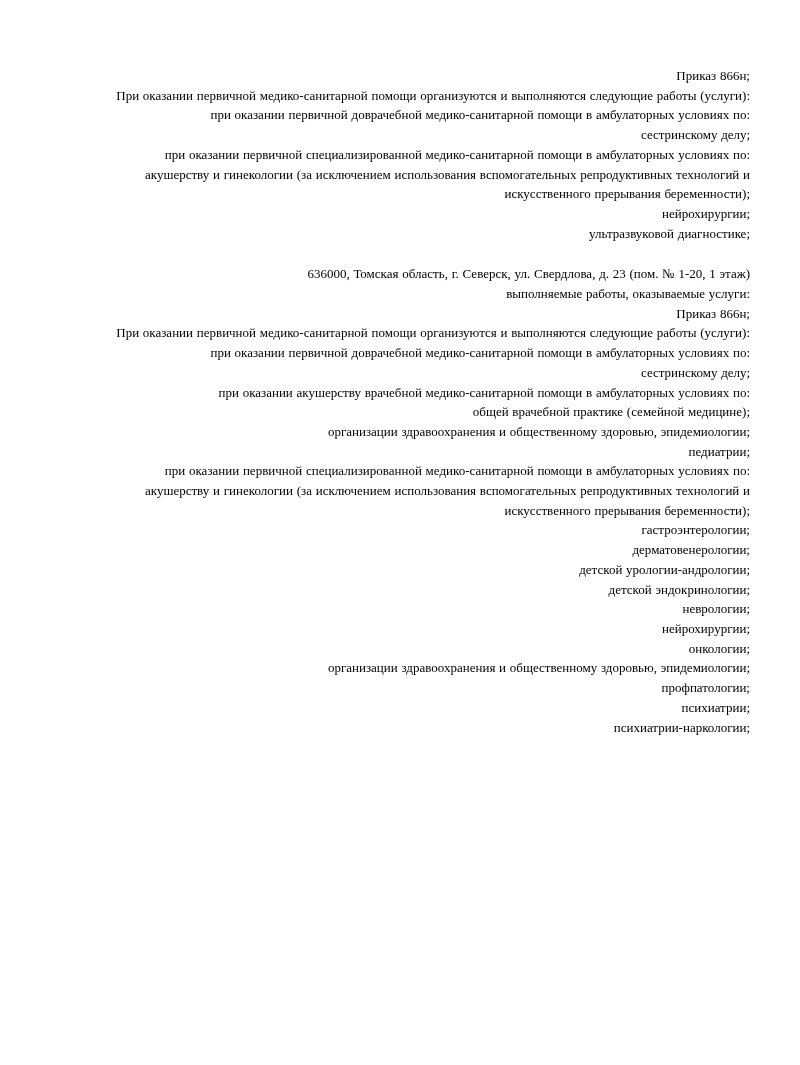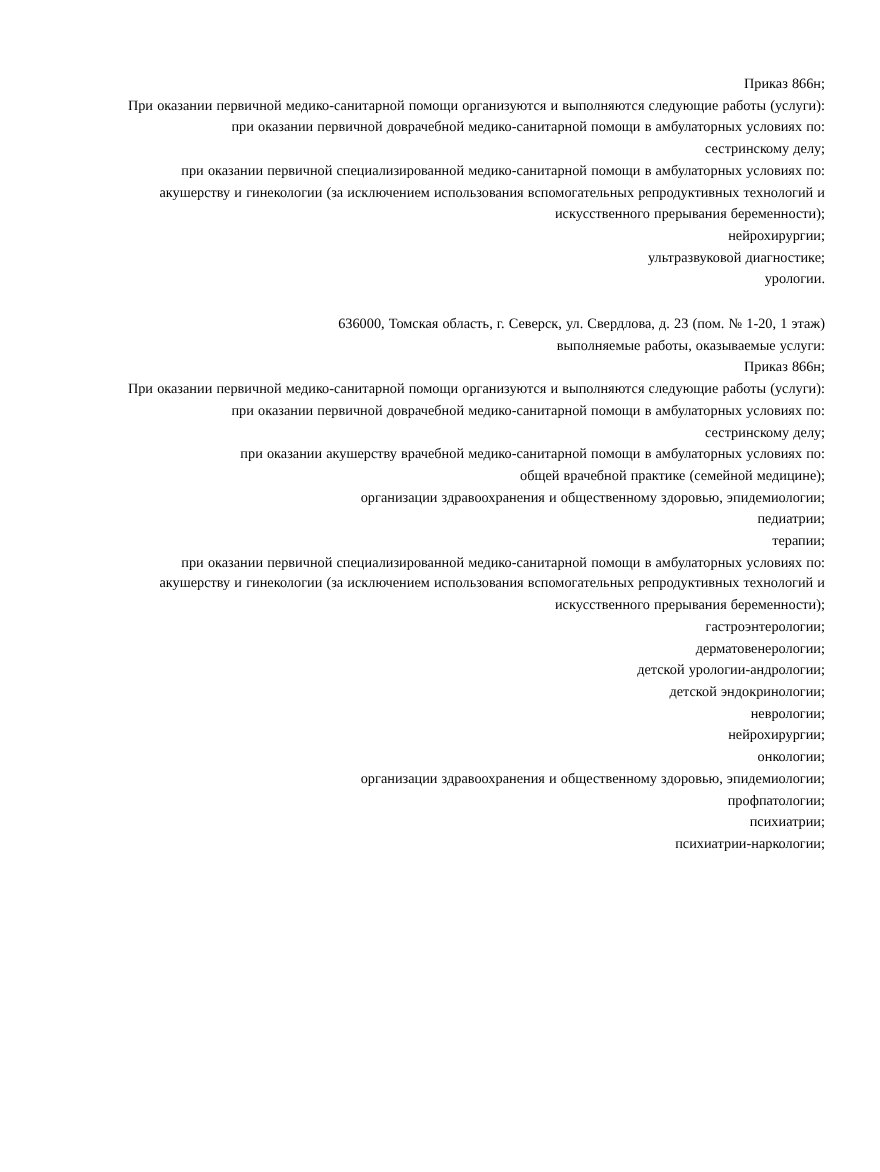--- a/index.html
+++ b/index.html
@@ -45,34 +45,32 @@
   <div>
       <section class="doc-section">
         <p class="para indent-0">Приказ 866н;</p>
         <p class="para indent-0">При оказании первичной медико-санитарной помощи организуются и выполняются следующие работы (услуги):</p>
         <p class="para indent-1">при оказании первичной доврачебной медико-санитарной помощи в амбулаторных условиях по:</p>
         <p class="para indent-2">сестринскому делу;</p>
         <p class="para indent-1">при оказании первичной специализированной медико-санитарной помощи в амбулаторных условиях по:</p>
         <p class="para indent-2">акушерству и гинекологии (за исключением использования вспомогательных репродуктивных технологий и искусственного прерывания беременности);</p>
         <p class="para indent-2">нейрохирургии;</p>
         <p class="para indent-2">ультразвуковой диагностике;</p>
-        <p class="para indent-2">урологии.</p>
       </section>
       <section class="doc-section">
         <p class="para indent-0">636000, Томская область, г. Северск, ул. Свердлова, д. 23 (пом. № 1-20, 1 этаж)</p>
         <p class="para indent-0">выполняемые работы, оказываемые услуги:</p>
         <p class="para indent-0">Приказ 866н;</p>
         <p class="para indent-0">При оказании первичной медико-санитарной помощи организуются и выполняются следующие работы (услуги):</p>
         <p class="para indent-1">при оказании первичной доврачебной медико-санитарной помощи в амбулаторных условиях по:</p>
         <p class="para indent-2">сестринскому делу;</p>
         <p class="para indent-1">при оказании акушерству врачебной медико-санитарной помощи в амбулаторных условиях по:</p>
         <p class="para indent-2">общей врачебной практике (семейной медицине);</p>
         <p class="para indent-2">организации здравоохранения и общественному здоровью, эпидемиологии;</p>
         <p class="para indent-2">педиатрии;</p>
-        <p class="para indent-2">терапии;</p>
         <p class="para indent-1">при оказании первичной специализированной медико-санитарной помощи в амбулаторных условиях по:</p>
         <p class="para indent-2">акушерству и гинекологии (за исключением использования вспомогательных репродуктивных технологий и искусственного прерывания беременности);</p>
         <p class="para indent-2">гастроэнтерологии;</p>
         <p class="para indent-2">дерматовенерологии;</p>
         <p class="para indent-2">детской урологии-андрологии;</p>
         <p class="para indent-2">детской эндокринологии;</p>
         <p class="para indent-2">неврологии;</p>
         <p class="para indent-2">нейрохирургии;</p>
         <p class="para indent-2">онкологии;</p>
         <p class="para indent-2">организации здравоохранения и общественному здоровью, эпидемиологии;</p>

